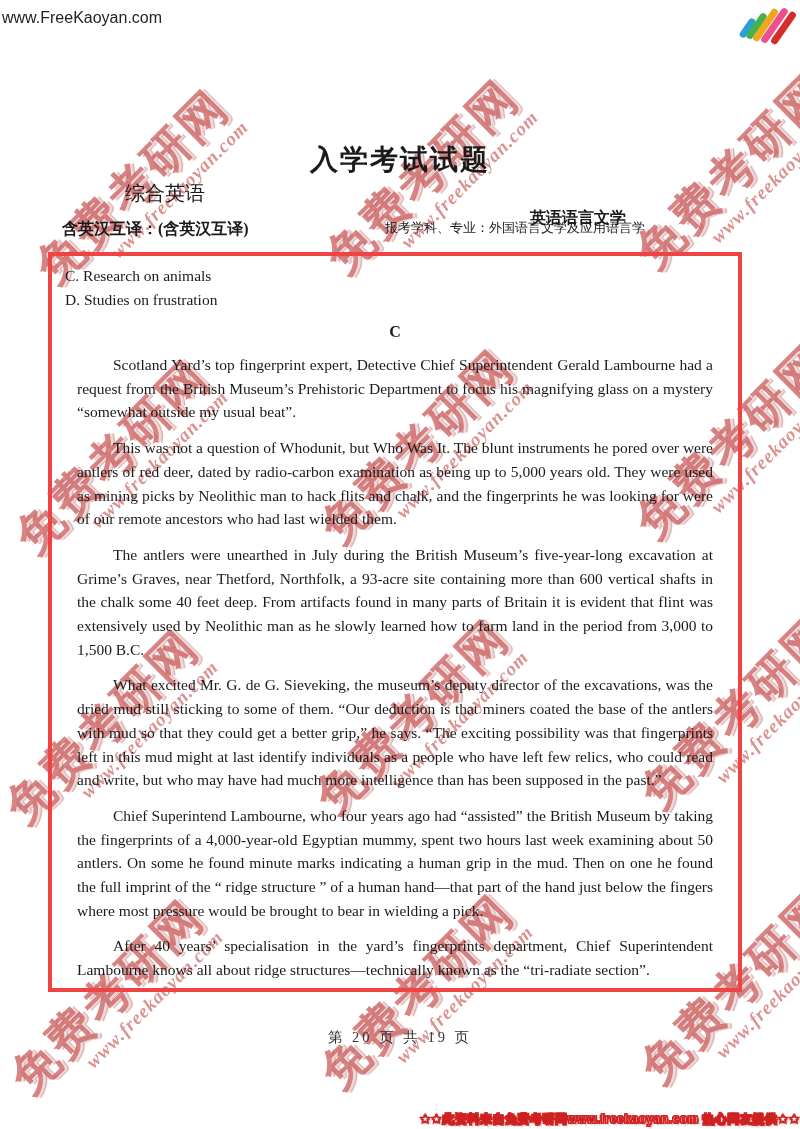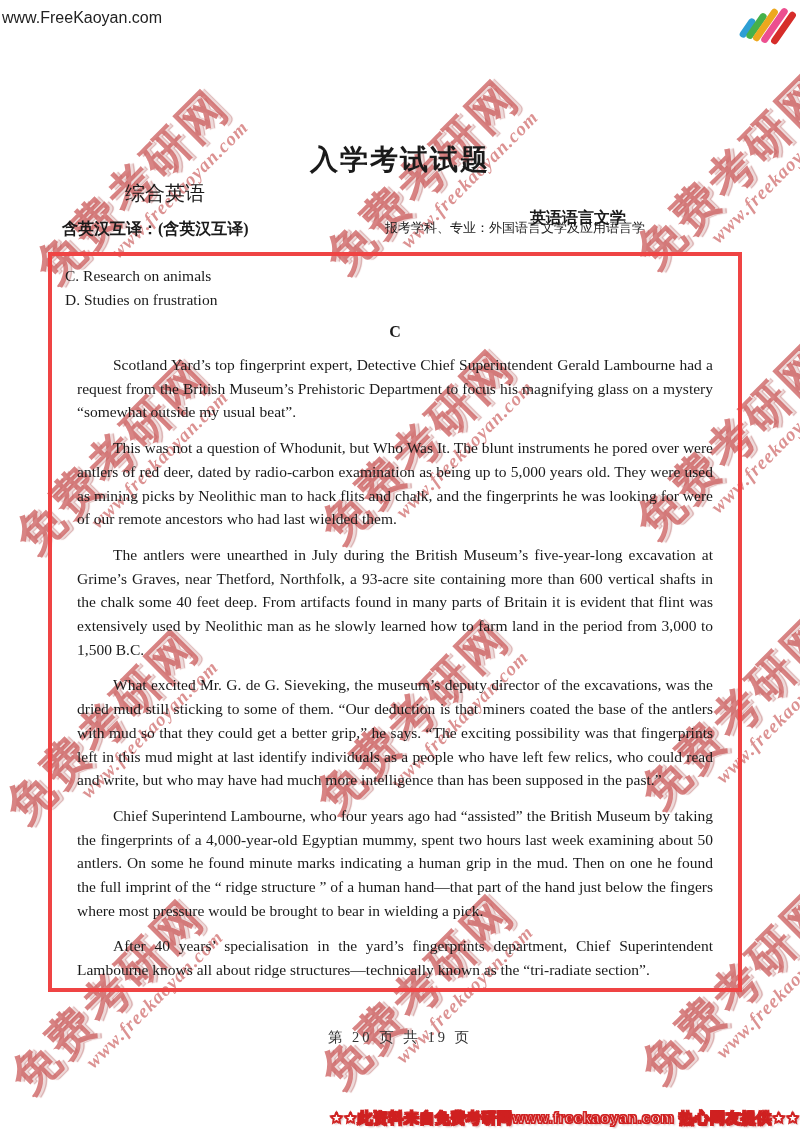--- a/index.html
+++ b/index.html
@@ -42,21 +42,21 @@
                padding:8px 13px 16px 13px;font-size:15.5px;}
   .option-line{line-height:24px;}
   .section-heading{text-align:center;font-weight:bold;font-size:16px;margin:11px 0 7px 0;}
   .body-para{margin:12px;text-indent:36px;text-align:justify;line-height:23.7px;}
 
   
   .page-num{position:absolute;top:1028px;left:0;width:100%;text-align:center;z-index:2;
             font-size:14.5px;letter-spacing:3px;color:#333;}
   .banner{position:absolute;bottom:1px;right:0;z-index:3;white-space:nowrap;
           font-family:"Liberation Sans","DejaVu Sans",sans-serif;
-          font-size:15px;font-weight:bold;letter-spacing:0.5px;color:#ffffff;
+          font-size:12px;font-weight:bold;letter-spacing:0.5px;color:#ffffff;
           -webkit-text-stroke:1.2px #cf2020;
           text-shadow:-1px -1px 0 #cf2020,1px -1px 0 #cf2020,-1px 1px 0 #cf2020,
                       1px 1px 0 #cf2020,2px 2px 2px rgba(120,0,0,0.35);}
 </style>
 </head>
 <body>
 
 <div class="page">
 
   <div class="wm" style="left:140px;top:195px">

